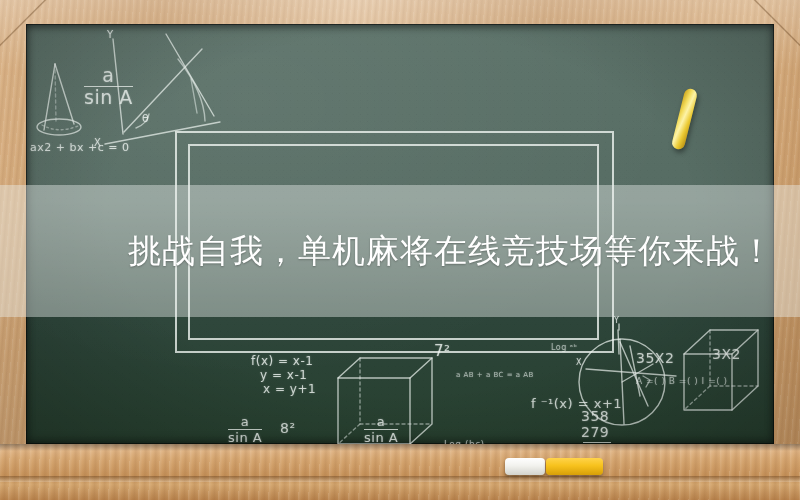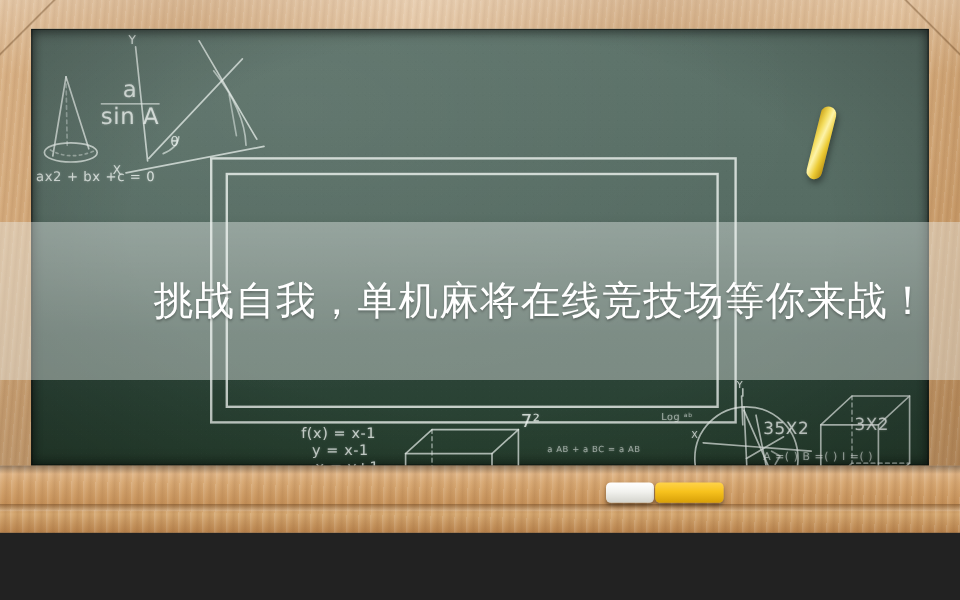--- a/index.html
+++ b/index.html
@@ -1,21 +1,21 @@
 <!DOCTYPE html>
 <html><head>
 <meta charset="utf-8">
 <style>
   * { margin:0; padding:0; box-sizing:border-box; }
   html,body { width:800px; height:500px; overflow:hidden; background:#222; }
   body { font-family:"Liberation Sans","DejaVu Sans",sans-serif; }
 
   .banner {
     position:relative;
-    width:800px; height:444px;
+    width:800px; height:500px;
     overflow:hidden;
   }
 
   
   .frame {
     position:absolute; inset:0;
     background:
       repeating-linear-gradient(95deg,
         rgba(255,255,255,0.10) 0px,
         rgba(255,255,255,0.00) 2px,

